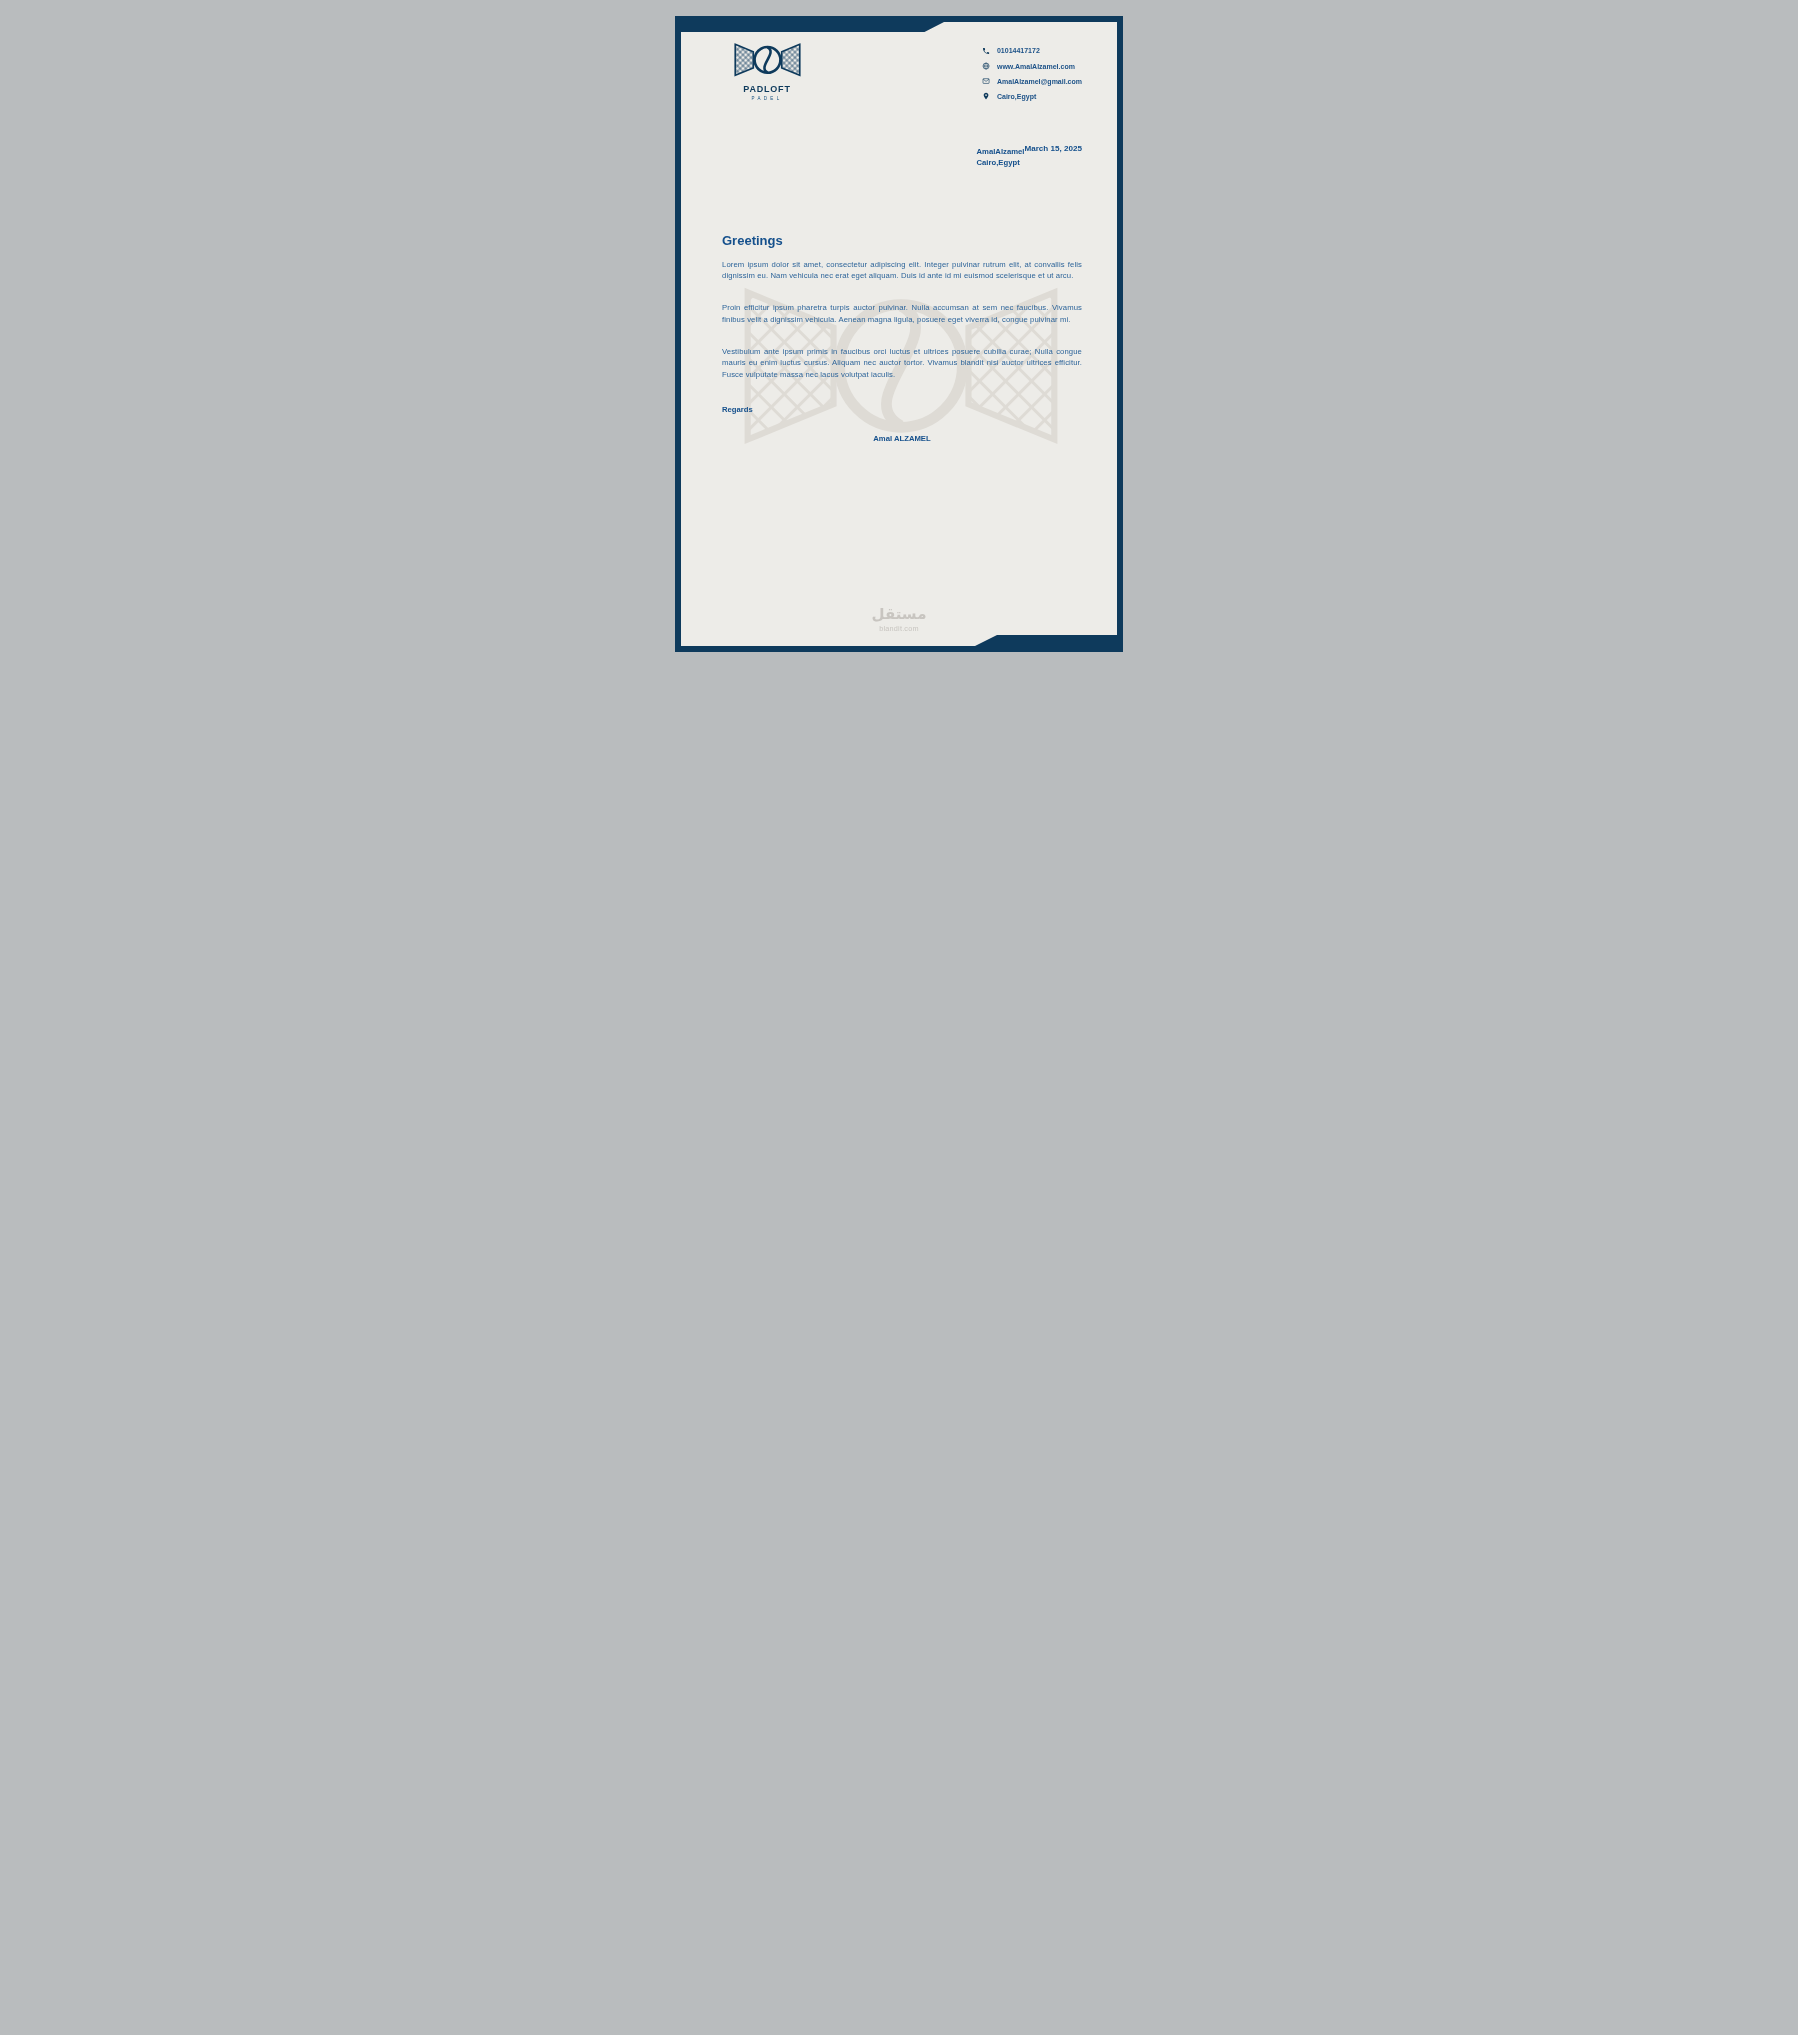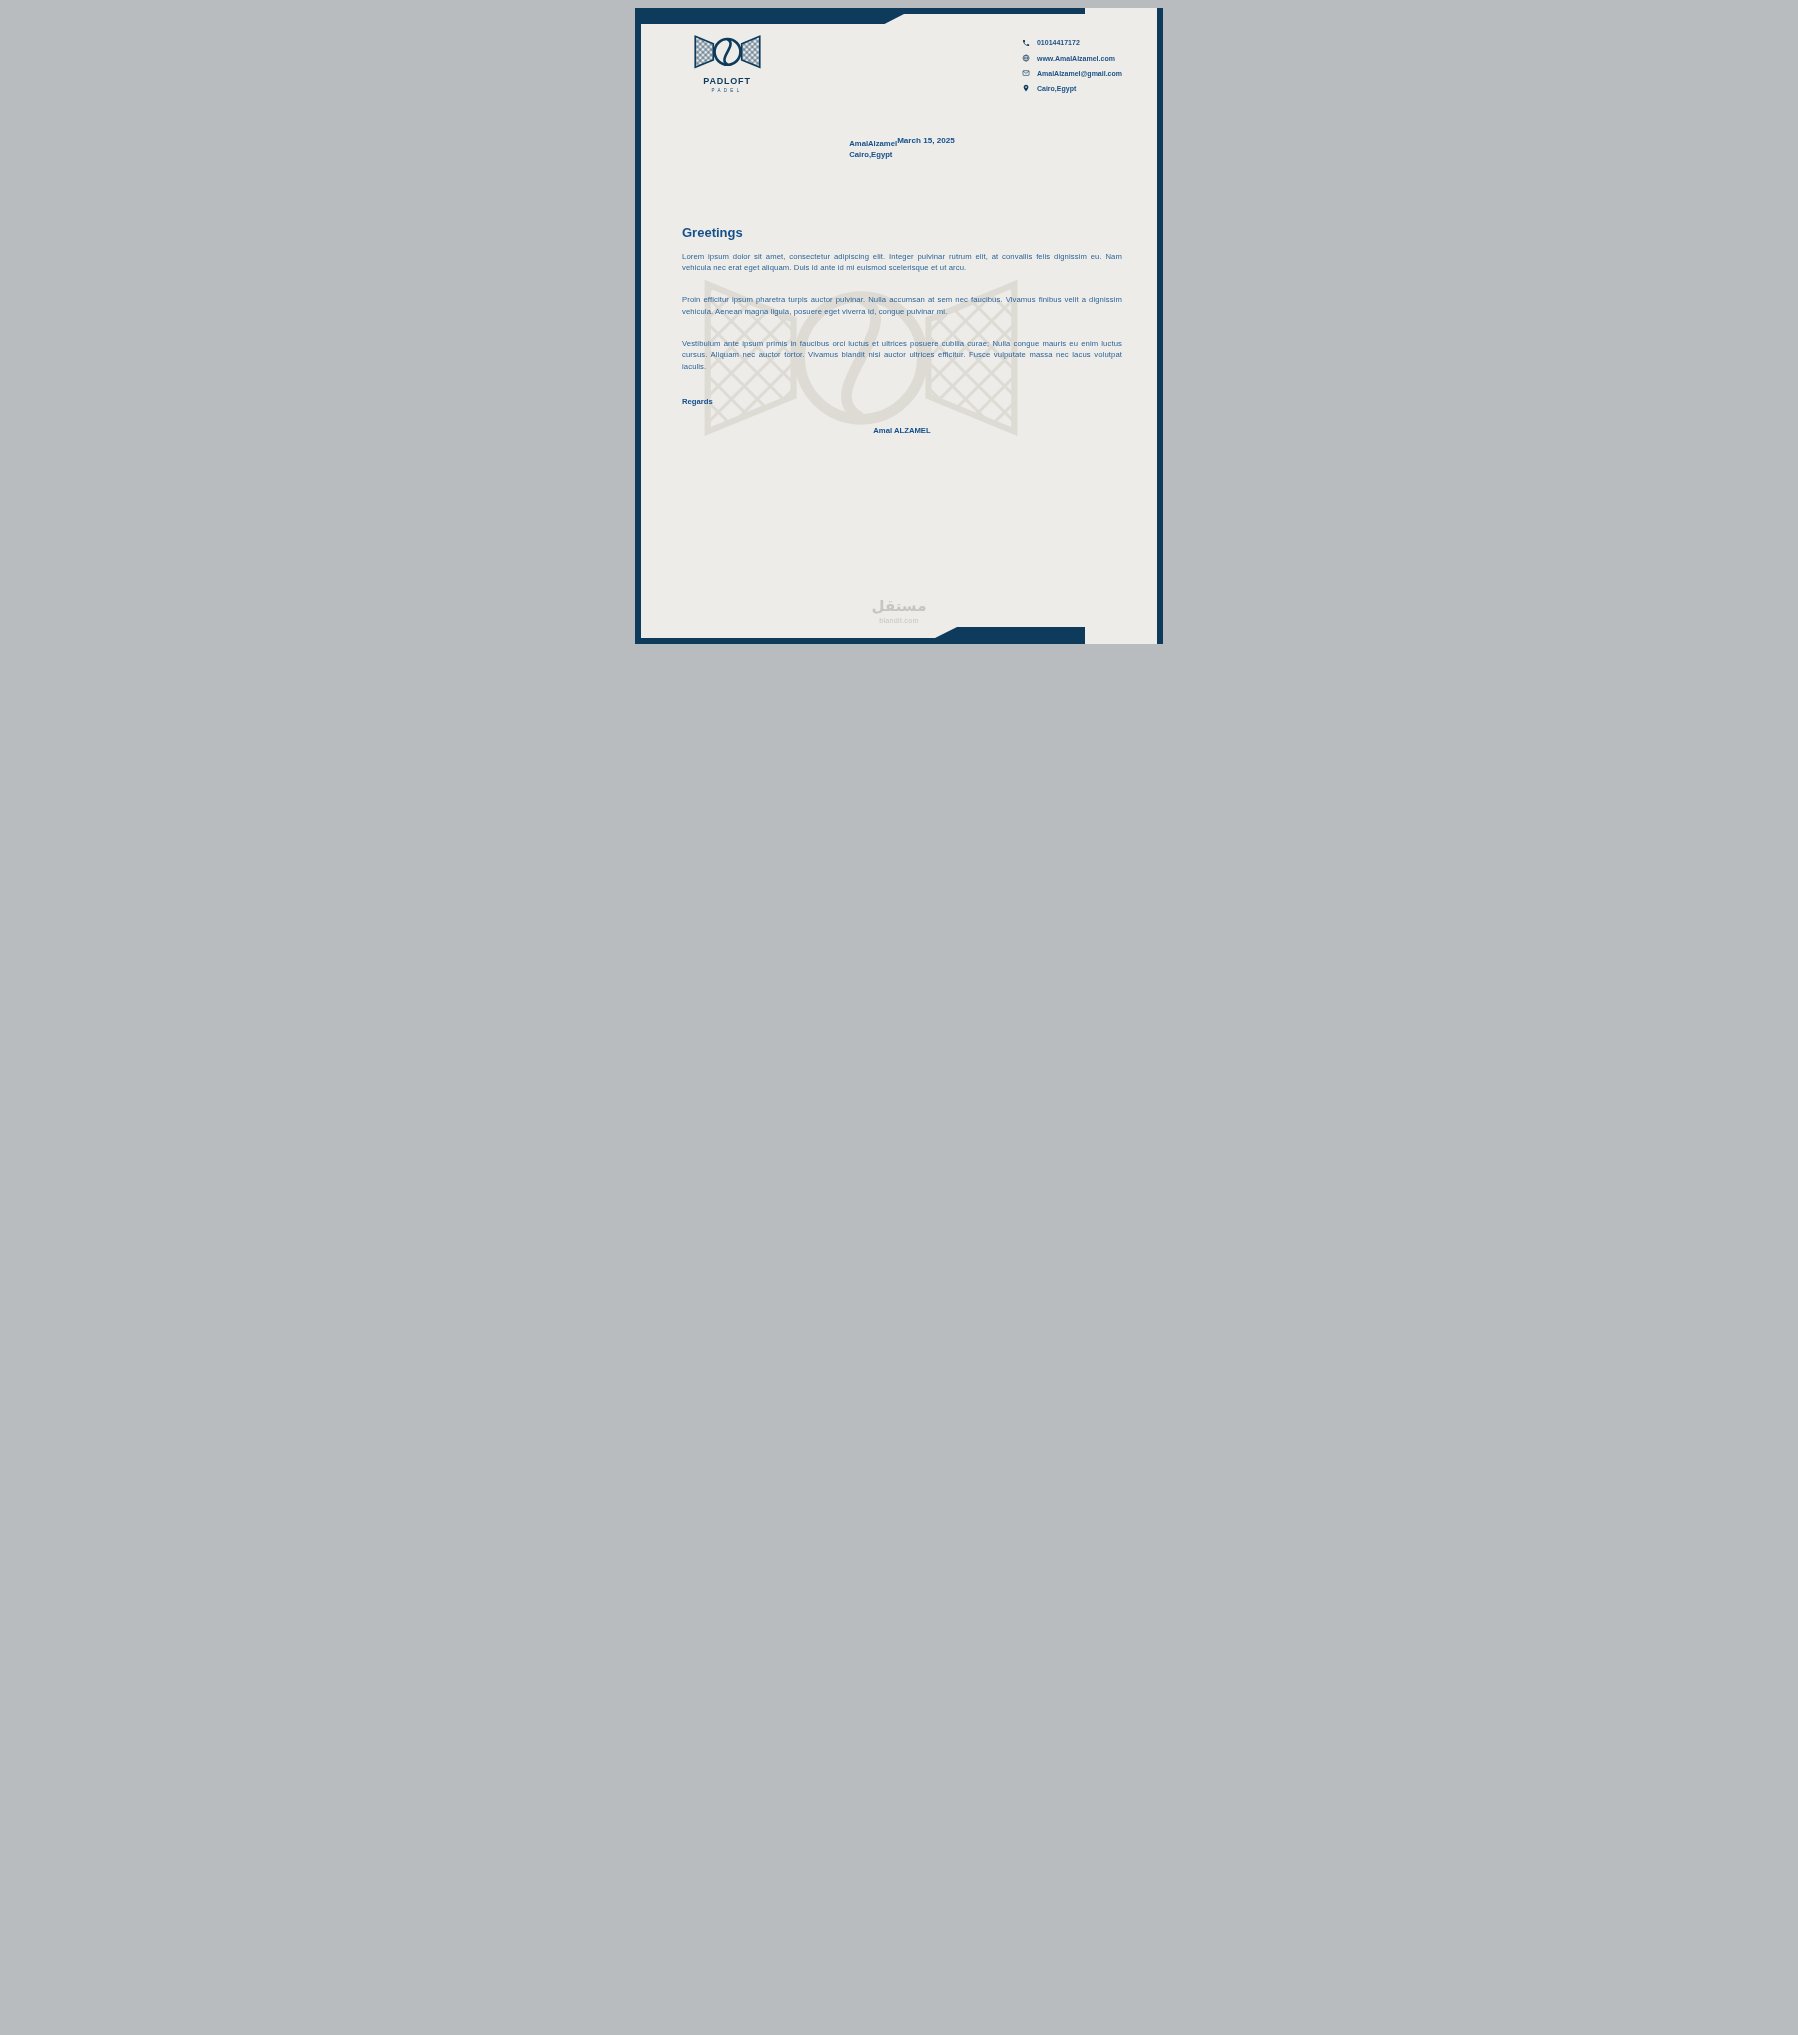--- a/index.html
+++ b/index.html
@@ -1,17 +1,17 @@
 <!DOCTYPE html>
 <html style="font-size:6.5px"><head>
 <meta charset="utf-8">
 <style>
   html,body{margin:0;padding:0;background:#b9bcbe;font-family:"Liberation Sans",sans-serif;}
   .page{
-    position:relative;width:528px;height:636px;margin:8px auto;
+    position:relative;width:448px;height:636px;margin:16px auto;
     background:#edece8;overflow:hidden;
   }
   
   .frame-left,.frame-right{position:absolute;top:0;bottom:0;width:6.1px;background:#0e3a5c;z-index:3;}
   .frame-left{left:0}.frame-right{right:0}
   .band-top{
     position:absolute;top:0;left:0;width:450px;height:16.3px;background:#0e3a5c;z-index:3;
     clip-path:polygon(0 0,450px 0,450px 6.1px,269px 6.1px,249px 16.3px,0 16.3px);
   }
   .band-bottom{
@@ -25,21 +25,21 @@
   .top-row{display:flex;justify-content:space-between;align-items:flex-start;}
   .brand{width:90px;text-align:center;color:#0e3a5c;}
   .brand svg{width:71px;height:41px;color:#0e3a5c;}
   .brand-name{font-size:9px;font-weight:700;letter-spacing:0.8px;margin-top:2.4px;color:#0e3a5c;}
   .brand-sub{font-size:4.5px;letter-spacing:3.3px;margin-top:2px;color:#15507f;}
   .contact{list-style:none;margin:7.3px 0 0;padding:0;}
   .contact li{display:flex;align-items:center;gap:6.5px;margin-bottom:7px;}
   .contact .icon{width:8.1px;height:8.1px;flex:0 0 8.1px;color:#0e3a5c;}
   .contact .icon svg{width:8.1px;height:8.1px;display:block;}
   .contact .txt{font-size:7px;font-weight:600;color:#1d5288;}
-  .addr-row{display:flex;justify-content:center;align-items:flex-start;margin-top:39px;}
+  .addr-row{display:flex;justify-content:flex-end;align-items:flex-start;margin-top:39px;}
   .recipient div{font-size:7.7px;font-weight:700;color:#15508c;line-height:1.45;}
   .date{font-size:8.1px;font-weight:700;color:#15508c;margin-top:-2.4px;}
   .greeting{font-size:13px;font-weight:700;color:#15508c;margin:64px 0 11px;}
   .letter-body p{
     font-size:7.7px;line-height:1.5;color:#2e659a;margin:0 0 20.4px;
     text-align:justify;letter-spacing:0.1px;
   }
   .closing{font-size:7.7px;font-weight:700;color:#15508c;margin-top:24.4px;}
   .signature{font-size:7.7px;font-weight:700;color:#15508c;margin-top:20.4px;text-align:center;}
   

